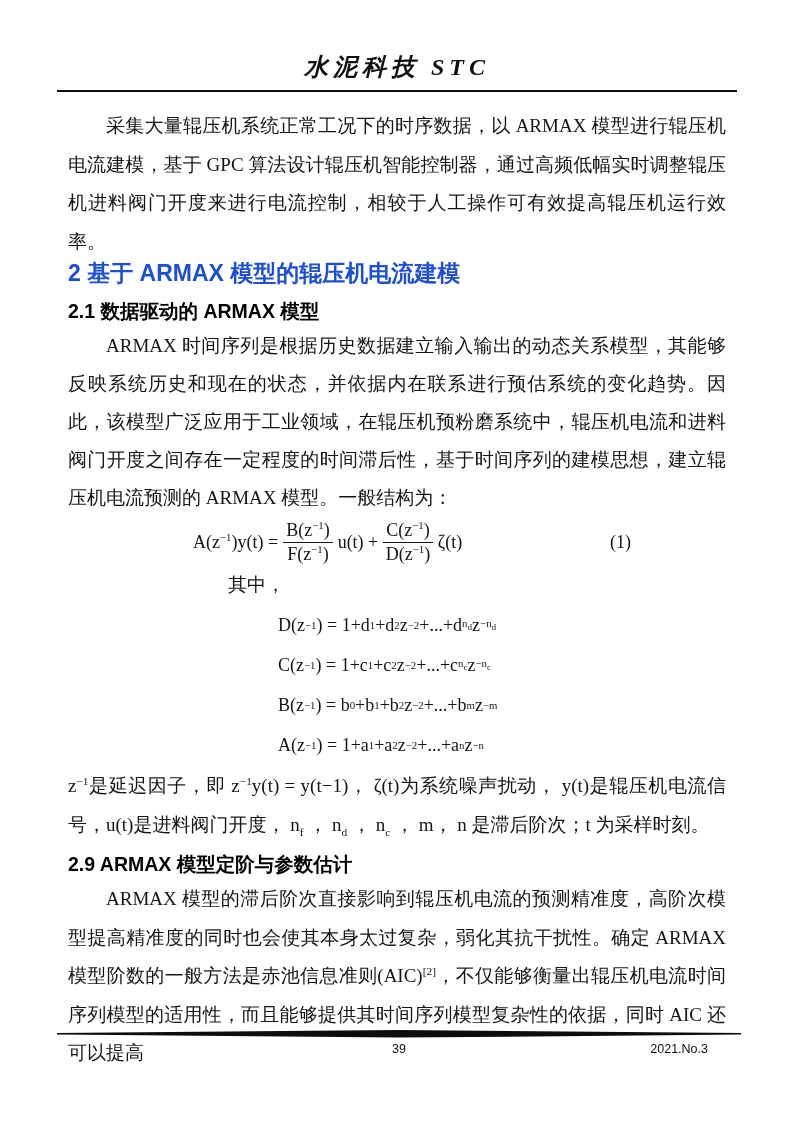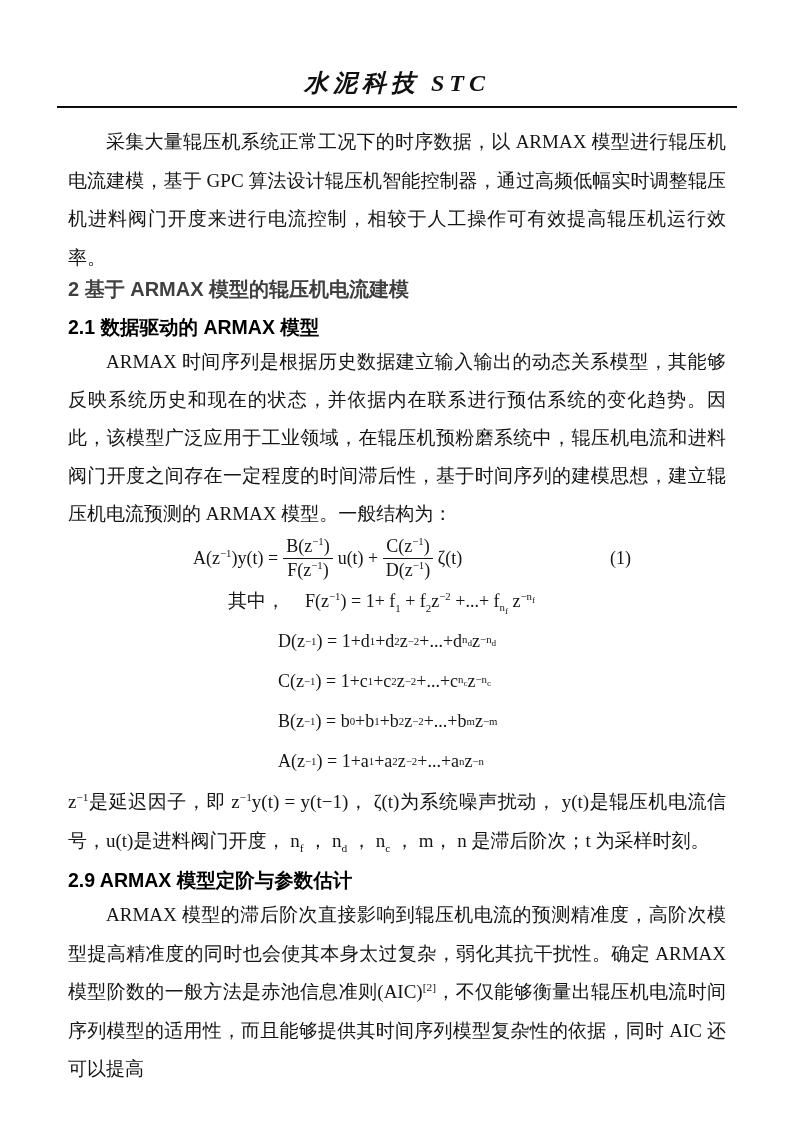--- a/index.html
+++ b/index.html
@@ -8,21 +8,21 @@
     width:793px;height:1122px;
     background:#ffffff;
     color:#151515;
     font-family:"Liberation Serif","DejaVu Serif",serif;
     box-sizing:border-box;
     padding:0 67px 0 68px;
     overflow:hidden;
   }
   
   .journal-title{
-    padding-top:68px;
+    padding-top:52px;
     font-size:24px;line-height:30px;
     text-align:center;
     letter-spacing:5px;
     font-style:italic;
     font-weight:bold;
     color:#101010;
   }
   .header-rule{
     margin:8px -11px 0 -11px;
     border:none;
@@ -40,22 +40,22 @@
   p.p-intro{margin-top:15px;}
   p.p-21{margin-top:2px;line-height:38px;}
   p.p-symbols{margin-top:2px;}
   p.p-close{margin-top:0;}
   p.p-22{margin-top:2px;}
   .indent{text-indent:38px;}
   h2.sec{
     margin:-2px 0 0 0;
     font-family:"Liberation Sans","DejaVu Sans",sans-serif;
     font-weight:bold;
-    font-size:20px;line-height:28px;
-    color:#404040;
+    font-size:23px;line-height:28px;
+    color:#1d4ed8;
   }
   h3.subsec{
     margin:10px 0 0 0;
     font-family:"Liberation Sans","DejaVu Sans",sans-serif;
     font-weight:bold;
     font-size:19.5px;line-height:28px;
     color:#000;
   }
   h3.subsec-22{margin-top:6px;}
   
@@ -140,28 +140,36 @@
     <span class="frac">
       <span class="num">C(z<sup>−1</sup>)</span>
       <span class="den">D(z<sup>−1</sup>)</span>
     </span>
     <span class="eq-seg">ζ(t)</span>
     <span class="eq-number">(1)</span>
   </div>
 
   <div class="where-row">
     <span class="where-label">其中，</span>
-    <span class="eq-seg">F(z<sup>−1</sup>) = 1+ f<sub>1</sub> + f<sub>2</sub>z<sup>−2</sup> +...+ f<sub>n<sub>f</sub></sub> z<sup>−n<sub>f</sub></sup></span>
   </div>
   <div class="poly-line">D(z<sup>−1</sup>) = 1+d<sub>1</sub> +d<sub>2</sub>z<sup>−2</sup> +...+d<sub>n<sub>d</sub></sub> z<sup>−n<sub>d</sub></sup></div>
   <div class="poly-line">C(z<sup>−1</sup>) = 1+c<sub>1</sub> +c<sub>2</sub>z<sup>−2</sup> +...+c<sub>n<sub>c</sub></sub> z<sup>−n<sub>c</sub></sup></div>
   <div class="poly-line">B(z<sup>−1</sup>) = b<sub>0</sub> +b<sub>1</sub> +b<sub>2</sub>z<sup>−2</sup> +...+b<sub>m</sub>z<sup>−m</sup></div>
   <div class="poly-line">A(z<sup>−1</sup>) = 1+a<sub>1</sub> +a<sub>2</sub>z<sup>−2</sup> +...+a<sub>n</sub>z<sup>−n</sup></div>
 
   <p class="body p-symbols">z<sup>−1</sup>是延迟因子，即 z<sup>−1</sup>y(t) = y(t−1)， ζ(t)为系统噪声扰动， y(t)是辊压机电流信号，u(t)是进料阀门开度， n<sub>f</sub> ， n<sub>d</sub> ， n<sub>c</sub> ， m， n 是滞后阶次；t 为采样时刻。</p>
 
 
   <h3 class="subsec subsec-22">2.9 ARMAX 模型定阶与参数估计</h3>
 
   <p class="body indent p-22">ARMAX 模型的滞后阶次直接影响到辊压机电流的预测精准度，高阶次模型提高精准度的同时也会使其本身太过复杂，弱化其抗干扰性。确定 ARMAX 模型阶数的一般方法是赤池信息准则(AIC)<sup>[2]</sup>，不仅能够衡量出辊压机电流时间序列模型的适用性，而且能够提供其时间序列模型复杂性的依据，同时 AIC 还可以提高</p>
 
+  <div class="footer">
+    <svg class="footer-rule-svg" viewBox="0 0 684 8" preserveAspectRatio="none" xmlns="http://www.w3.org/2000/svg">
+      <path d="M0,3.1 L342,0 L684,3.1 L684,4.6 L342,7.6 L0,4.6 Z" fill="#0d0d0d"></path>
+    </svg>
+    <div class="footer-row">
+      <span class="page-num">39</span>
+      <span class="issue">2021.No.3</span>
+    </div>
+  </div>
 
 </div>
 
 </body></html>

